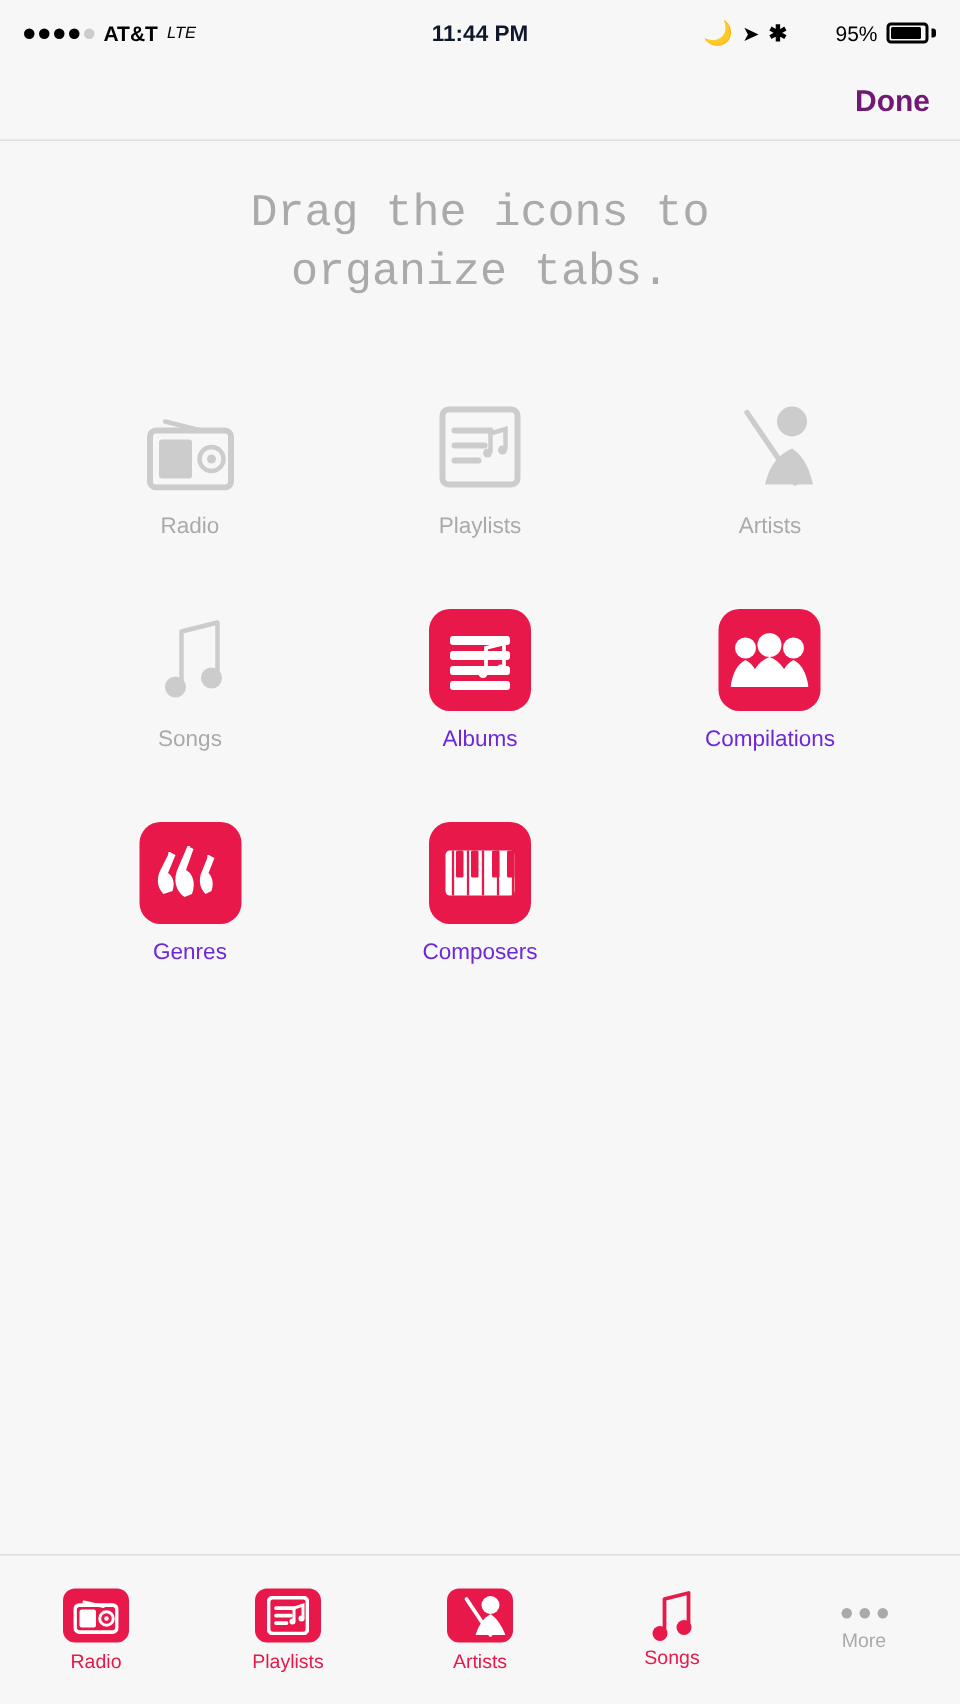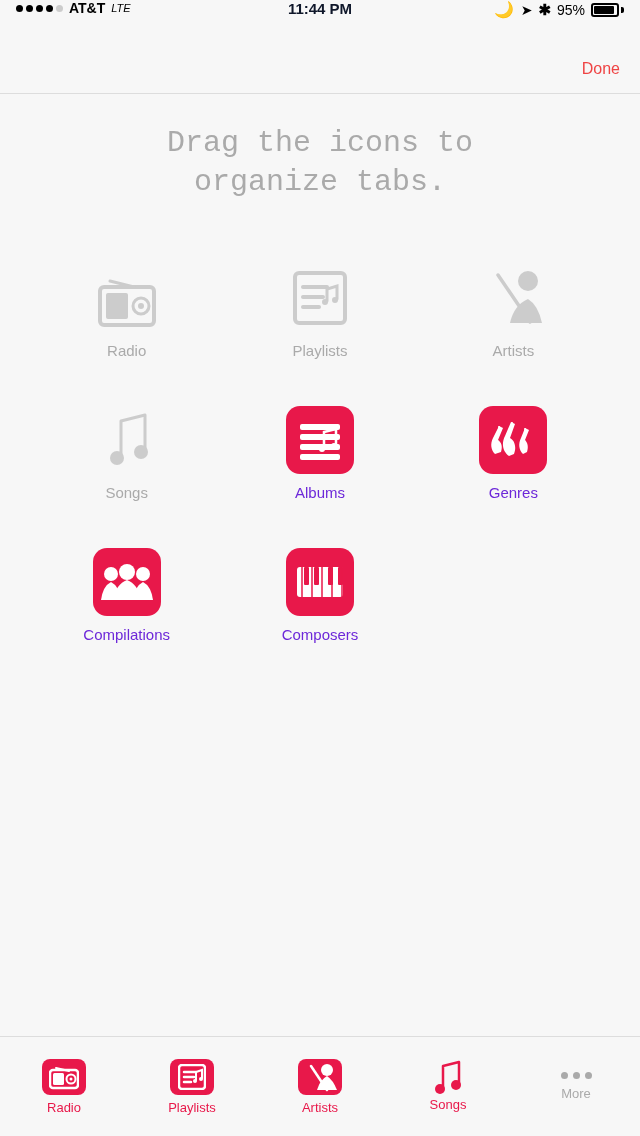--- a/index.html
+++ b/index.html
@@ -13,21 +13,21 @@
       overflow: hidden;
       position: relative;
     }
 
     
     .status-bar {
       width: 100%;
       height: 44px;
       background: #f7f7f7;
       display: flex;
-      align-items: flex-start;
+      align-items: center;
       justify-content: space-between;
       padding: 0 16px;
     }
     .status-left {
       display: flex;
       align-items: center;
       gap: 6px;
       font-size: 14px;
       font-weight: 600;
       color: #000;
@@ -250,32 +250,32 @@
     <span style="font-weight:400; font-size:11px;font-style:italic;">LTE</span>
   </div>
   <div class="status-center">11:44 PM</div>
   <div class="status-right">
 
     <span style="font-size:16px;">🌙</span>
 
     <span style="font-size:14px;">➤</span>
 
     <span style="font-size:15px; font-weight:bold;">✱</span>
-    <span style="font-size:14px;">95%</span>
+    <span style="font-size:14px;margin-left:26px;">95%</span>
     <div class="battery-icon">
       <div class="battery-body">
         <div class="battery-fill"></div>
       </div>
       <div class="battery-tip"></div>
     </div>
   </div>
 </div>
 
 <div class="nav-bar">
-  <button style="background:none;border:none;font-size:16px;color:#ef4444;font-weight:400;cursor:pointer;">Done</button>
+  <button style="background:none;border:none;font-size:20px;color:#701a75;font-weight:700;cursor:pointer;">Done</button>
 </div>
 
 <div class="main-content">
   <div class="instruction-text">Drag the icons to<br>organize tabs.</div>
 
   <div class="icon-grid">
 
     <div class="icon-item">
       <div class="icon-wrapper">
         <svg width="62" height="58" viewBox="0 0 62 58" fill="#ccc">
@@ -345,52 +345,52 @@
         </div>
       </div>
       <span class="icon-label icon-label-red">Albums</span>
     </div>
 
     <div class="icon-item">
       <div class="icon-wrapper">
         <div class="icon-bg-red">
           <svg width="52" height="44" viewBox="0 0 52 44" fill="white">
 
+            <circle cx="10" cy="14" r="7" fill="white"></circle>
+            <path d="M0 40 Q2 26 10 22 Q18 26 20 40" fill="white"></path>
+
+            <circle cx="42" cy="14" r="7" fill="white"></circle>
+            <path d="M32 40 Q34 26 42 22 Q50 26 52 40" fill="white"></path>
+
+            <circle cx="26" cy="12" r="8" fill="white"></circle>
+            <path d="M12 40 Q15 24 26 20 Q37 24 40 40" fill="white"></path>
+          </svg>
+        </div>
+      </div>
+      <span class="icon-label icon-label-red">Compilations</span>
+    </div>
+
+    <div class="icon-item">
+      <div class="icon-wrapper">
+        <div class="icon-bg-red">
+          <svg width="52" height="44" viewBox="0 0 52 44" fill="white">
+
             <path d="M8 36 C4 32 3 26 6 20 L12 8 L16 10 L11 22 C14 24 16 28 14 34 Z" fill="white"></path>
 
             <path d="M22 38 C16 34 14 26 18 18 L24 4 L28 6 L23 20 C27 22 30 28 27 36 Z" fill="white"></path>
 
             <path d="M36 36 C32 32 31 26 34 20 L38 10 L42 12 L38 22 C40 24 42 28 40 34 Z" fill="white"></path>
 
             <line x1="12" y1="8" x2="12" y2="14" stroke="white" stroke-width="1.5"></line>
             <line x1="25" y1="4" x2="25" y2="10" stroke="white" stroke-width="1.5"></line>
             <line x1="38" y1="10" x2="38" y2="16" stroke="white" stroke-width="1.5"></line>
           </svg>
         </div>
       </div>
       <span class="icon-label icon-label-red">Genres</span>
-    </div>
-
-    <div class="icon-item">
-      <div class="icon-wrapper">
-        <div class="icon-bg-red">
-          <svg width="52" height="44" viewBox="0 0 52 44" fill="white">
-
-            <circle cx="10" cy="14" r="7" fill="white"></circle>
-            <path d="M0 40 Q2 26 10 22 Q18 26 20 40" fill="white"></path>
-
-            <circle cx="42" cy="14" r="7" fill="white"></circle>
-            <path d="M32 40 Q34 26 42 22 Q50 26 52 40" fill="white"></path>
-
-            <circle cx="26" cy="12" r="8" fill="white"></circle>
-            <path d="M12 40 Q15 24 26 20 Q37 24 40 40" fill="white"></path>
-          </svg>
-        </div>
-      </div>
-      <span class="icon-label icon-label-red">Compilations</span>
     </div>
 
     <div class="icon-item">
       <div class="icon-wrapper">
         <div class="icon-bg-red">
           <svg width="50" height="42" viewBox="0 0 50 42" fill="white">
 
             <rect x="2" y="6" width="46" height="30" rx="3" fill="white"></rect>
 
             <rect x="9" y="6" width="5" height="18" rx="1" fill="#e8184a"></rect>

